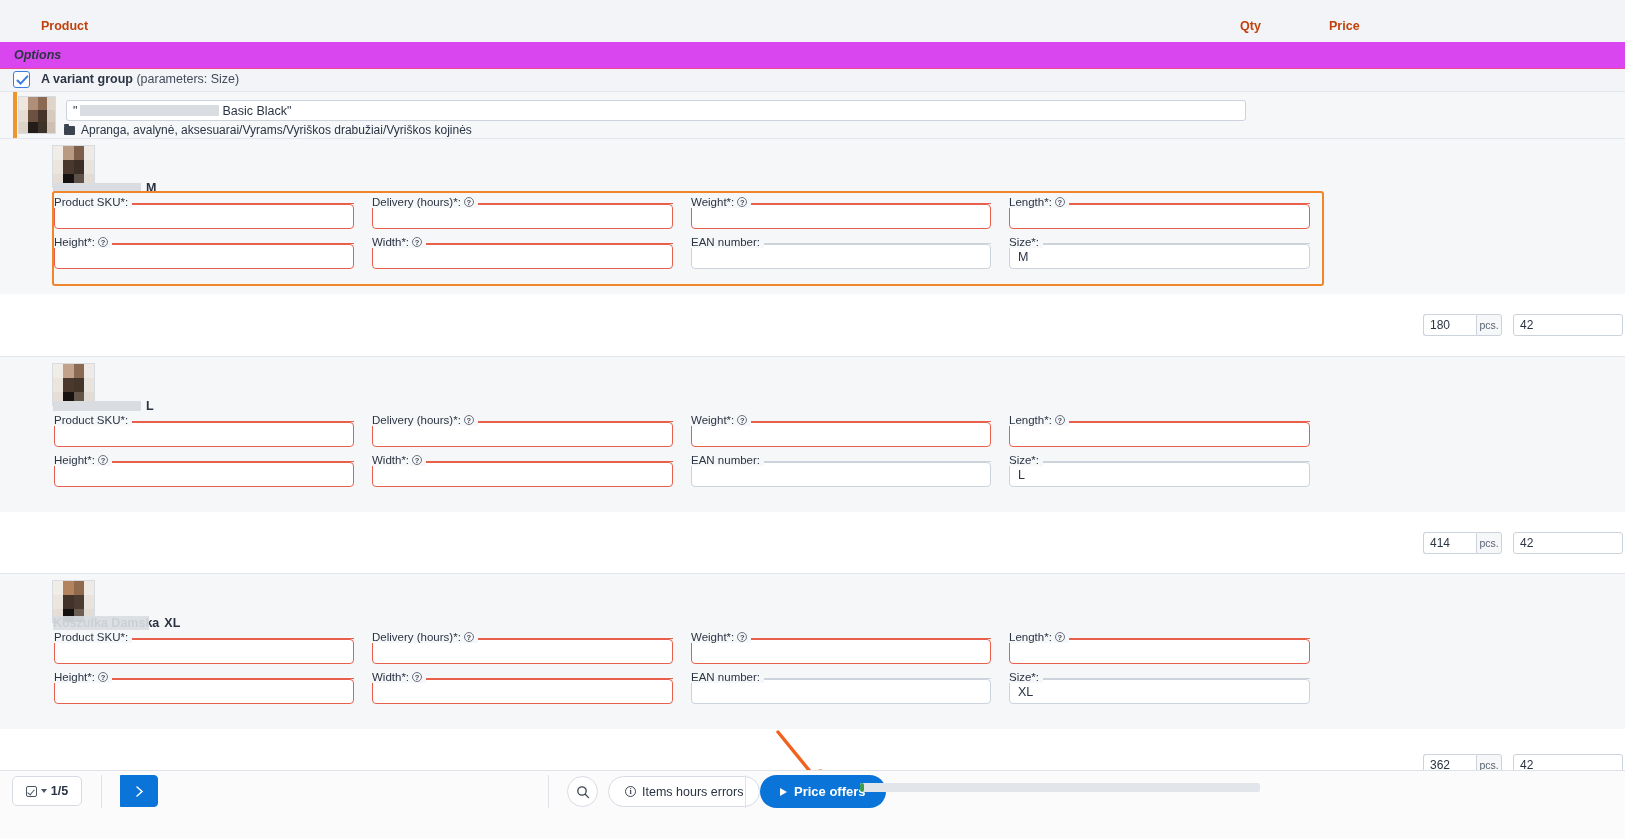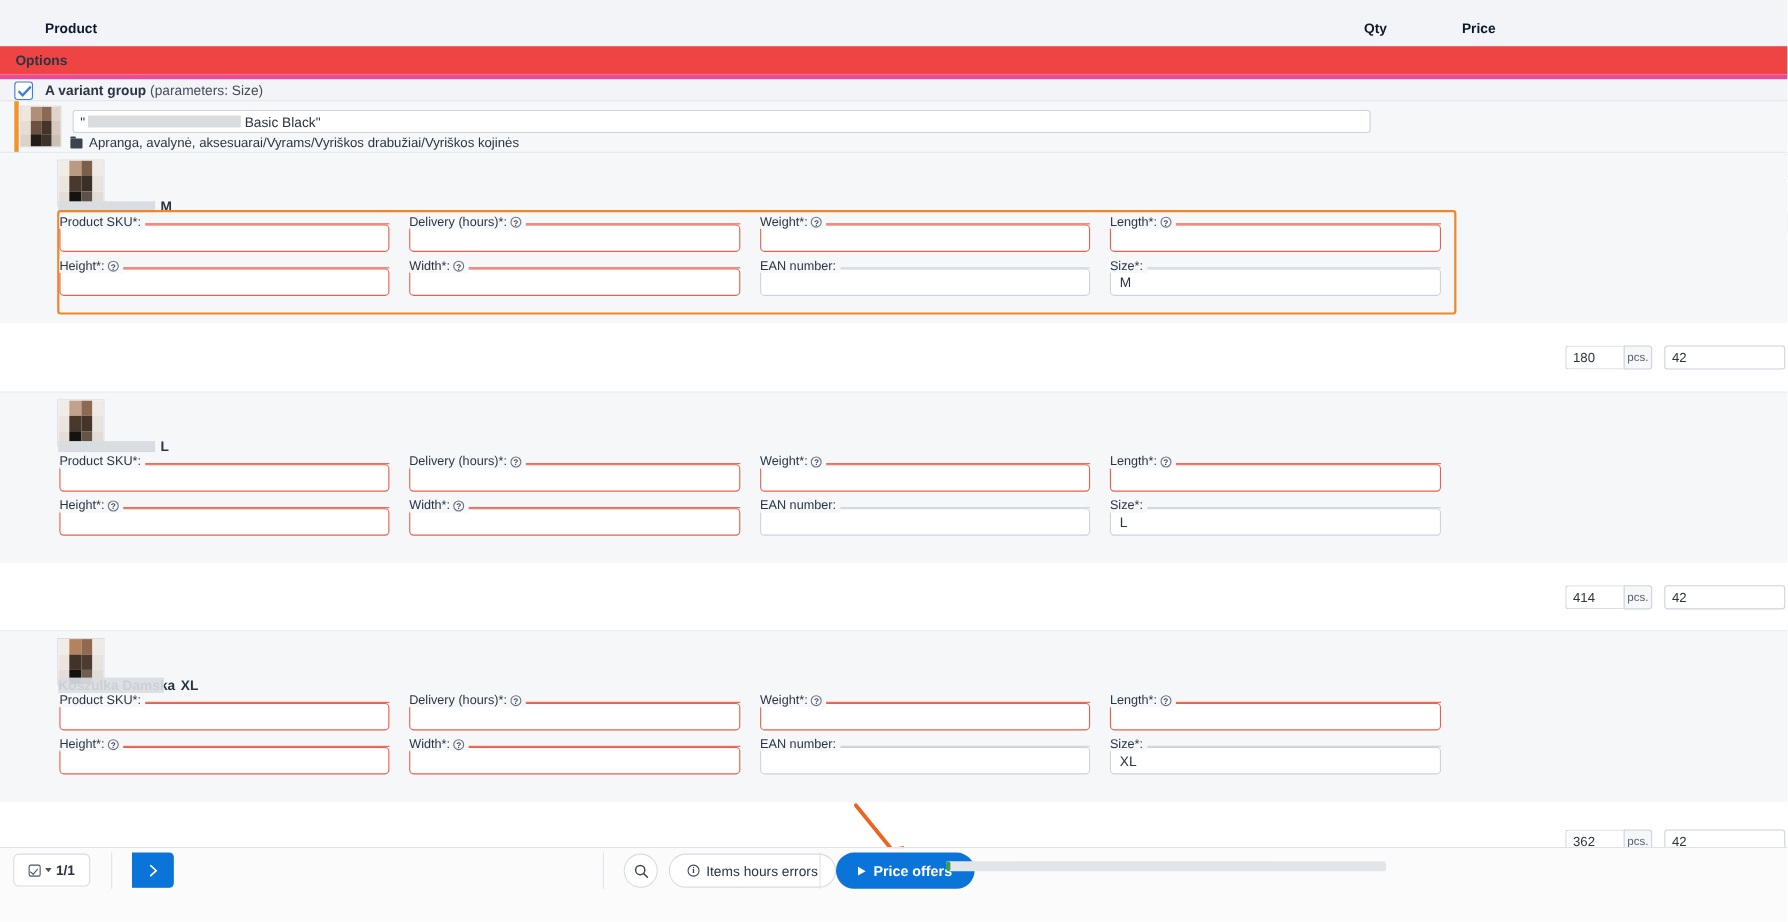--- a/index.html
+++ b/index.html
@@ -14,39 +14,40 @@
     font-size: 13px;
   }
   #app { position: relative; width: 1625px; height: 838px; background:#fff; }
 
   
   .col-header {
     position:absolute; left:0; top:0; width:1625px; height:42px;
     background:#f2f4f7;
   }
   .col-header .ch {
-    position:absolute; top:19px; font-weight:bold; font-size:12.5px; color:#0f172a;
+    position:absolute; top:19px; font-weight:bold; font-size:12.5px; color:#c2410c;
   }
   .ch-product { left:41px; }
   .ch-qty { left:1240px; }
   .ch-price { left:1329px;text-align:right; }
 
   
   .options-band {
     position:absolute; left:0; top:42px; width:1625px; height:26px;
-    background:#ef4444;
+    background:#d946ef;
+    font-style:italic;
   }
   .options-band .lbl {
     position:absolute; left:14px; top:6px; font-weight:bold; font-size:12.5px;
   }
 
   
   .group-row {
     position:absolute; left:0; top:68px; width:1625px; height:23px;
-    background:#f2f4f7; border-top:4px solid #ec4899;
+    background:#f2f4f7; border-top:1px solid #ec4899;
   }
   .group-chk {
     position:absolute; left:13px; top:2px; width:17px; height:17px;
     border:1px solid #3b7ddd; border-radius:3px; background:#fff;
     cursor:pointer;
   }
   .group-chk svg { position:absolute; left:2px; top:2px; }
   .group-title {
     position:absolute; left:41px; top:3px; font-size:12.5px; font-weight:bold;
     white-space:nowrap;
@@ -619,21 +620,21 @@
     <line x1="8" y1="4" x2="47" y2="52" stroke="#f0621e" stroke-width="3.4" stroke-linecap="round"></line>
     <path d="M47 56 L36 42 L53 42 Z" fill="#f0621e" transform="rotate(-9 47 48)"></path>
   </svg>
 
   <div class="bottom-sep"></div>
   <div class="bottom-bar">
 
     <div class="pager">
       <span class="sqchk"></span>
       <span class="chev-dn"></span>
-      <span>1/1</span>
+      <span>1/5</span>
     </div>
 
     <div class="vdiv" style="left:101px; top:4px; height:33px;"></div>
 
     <div class="selwrap">
       <div class="go">
         <svg width="13" height="13" viewBox="0 0 13 13">
           <path d="M4 2 L9 6.5 L4 11" stroke="#fff" stroke-width="1.5" fill="none" stroke-linecap="round"></path>
         </svg>
       </div>

